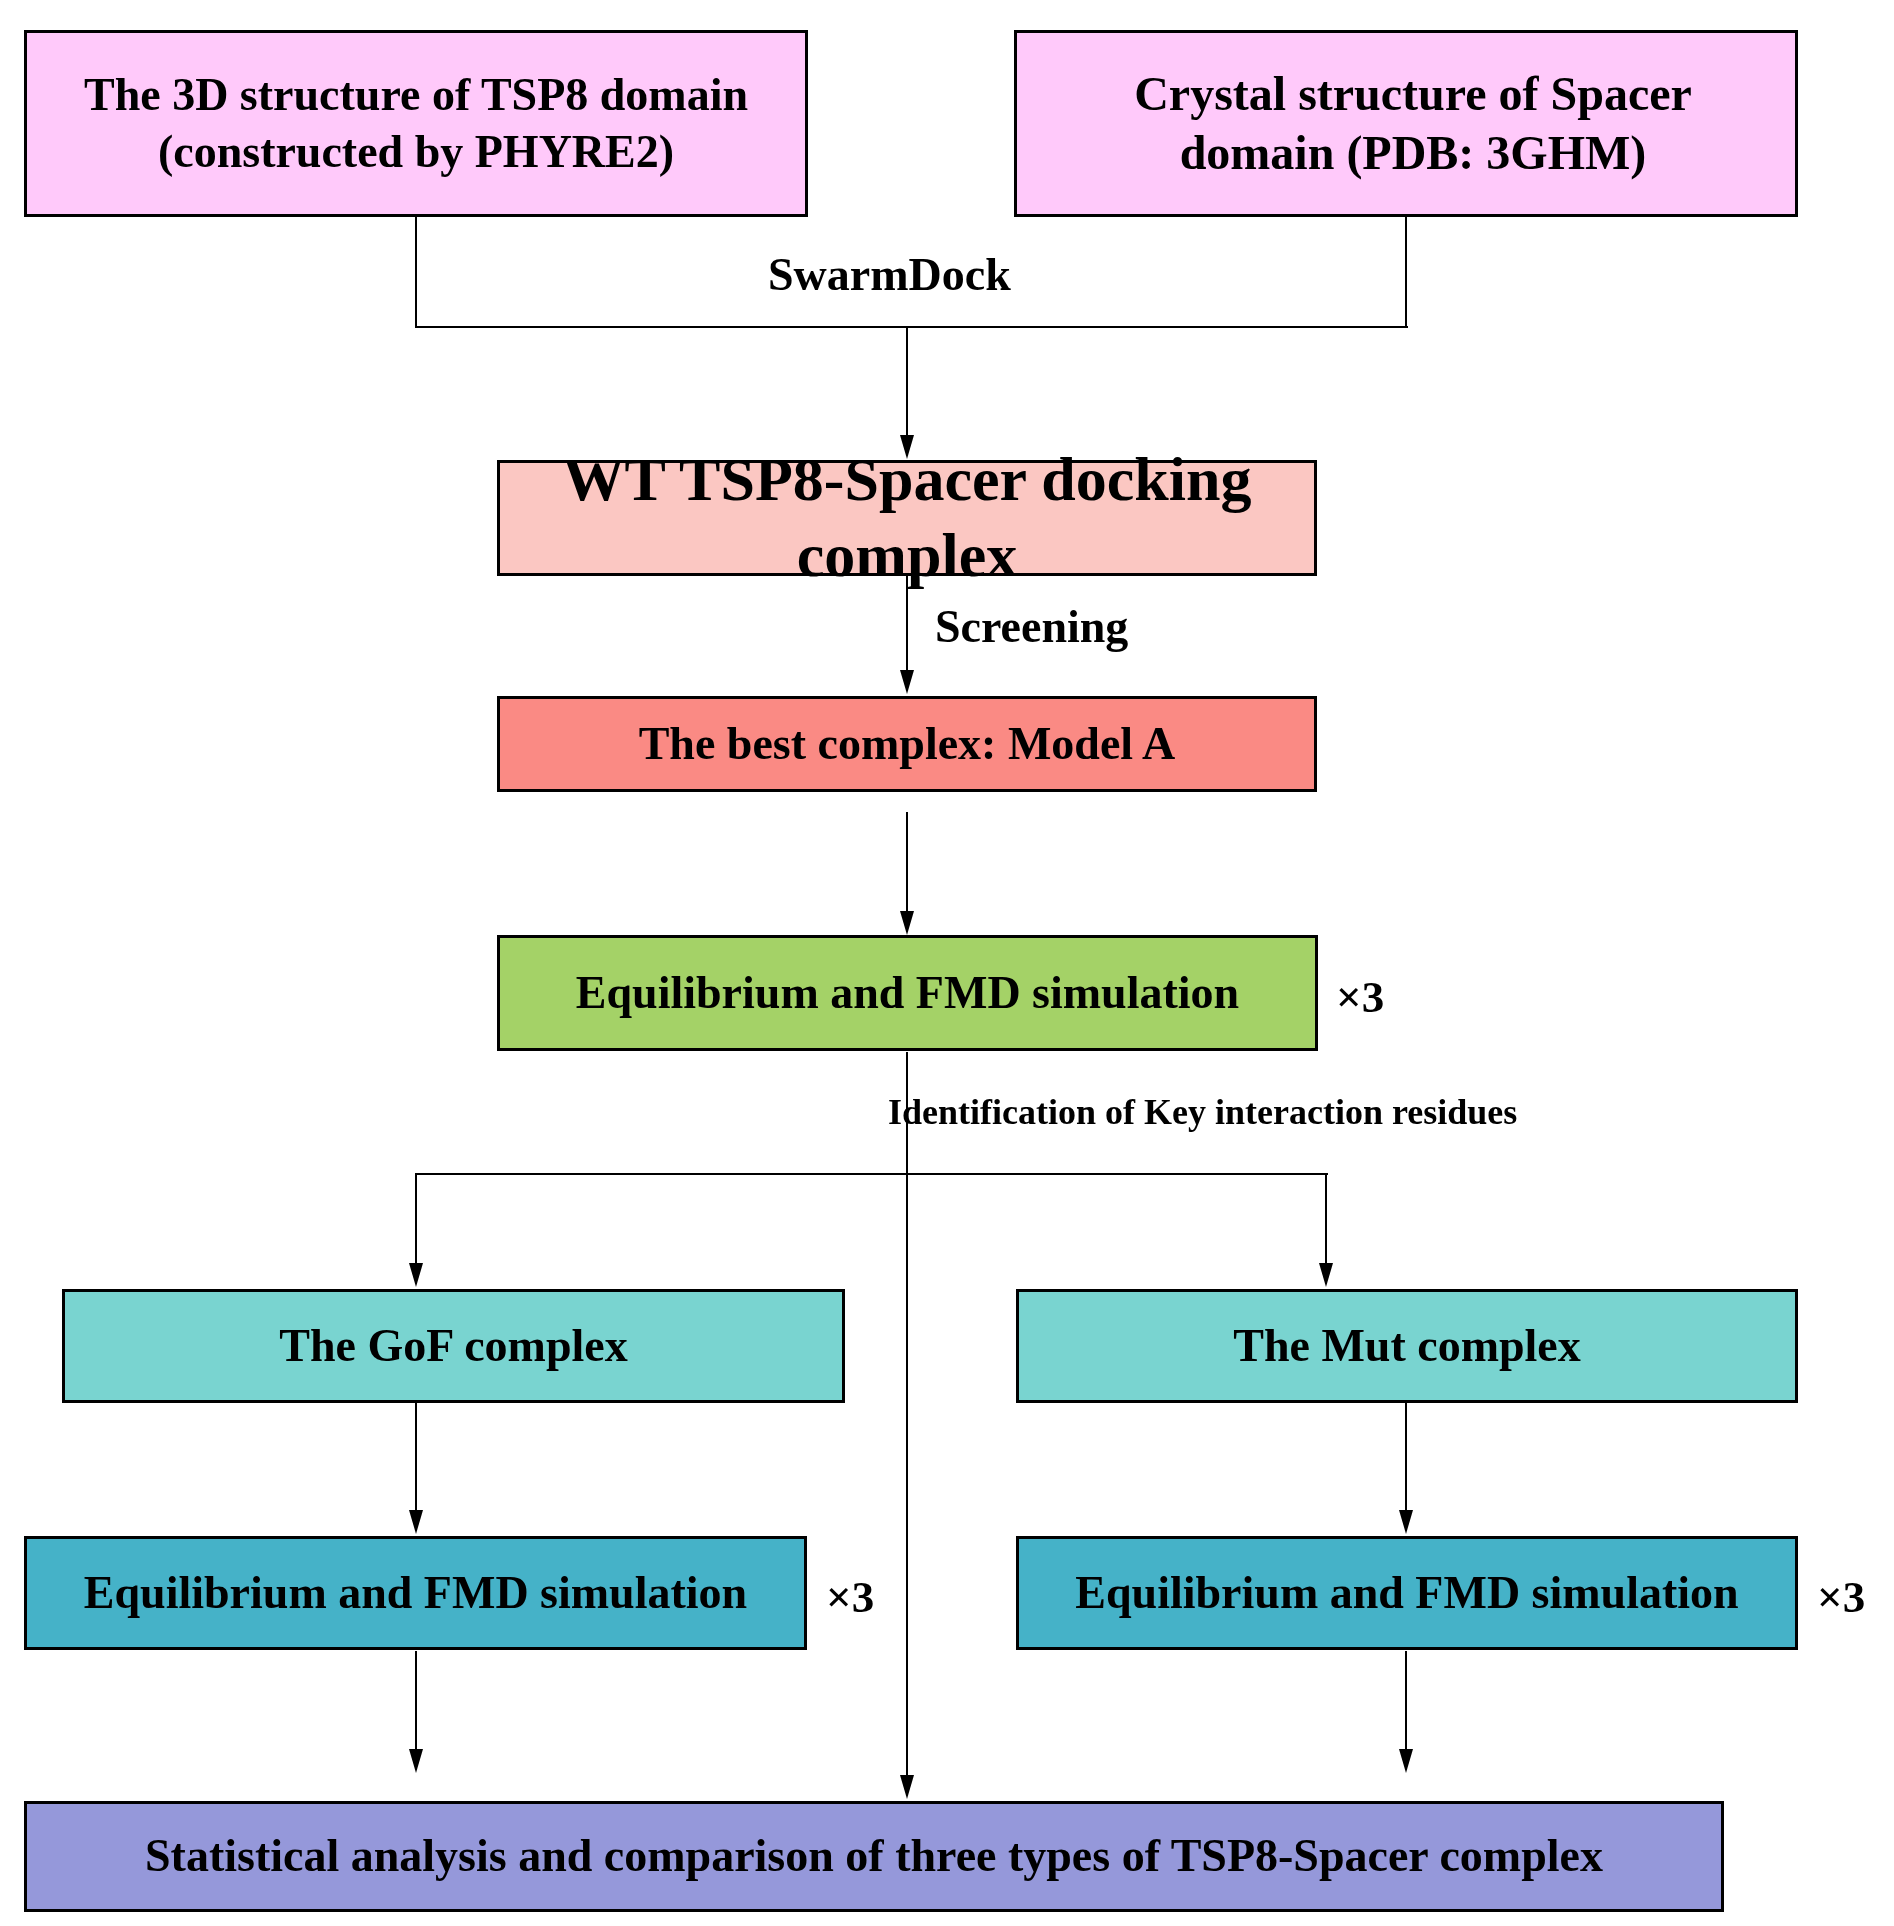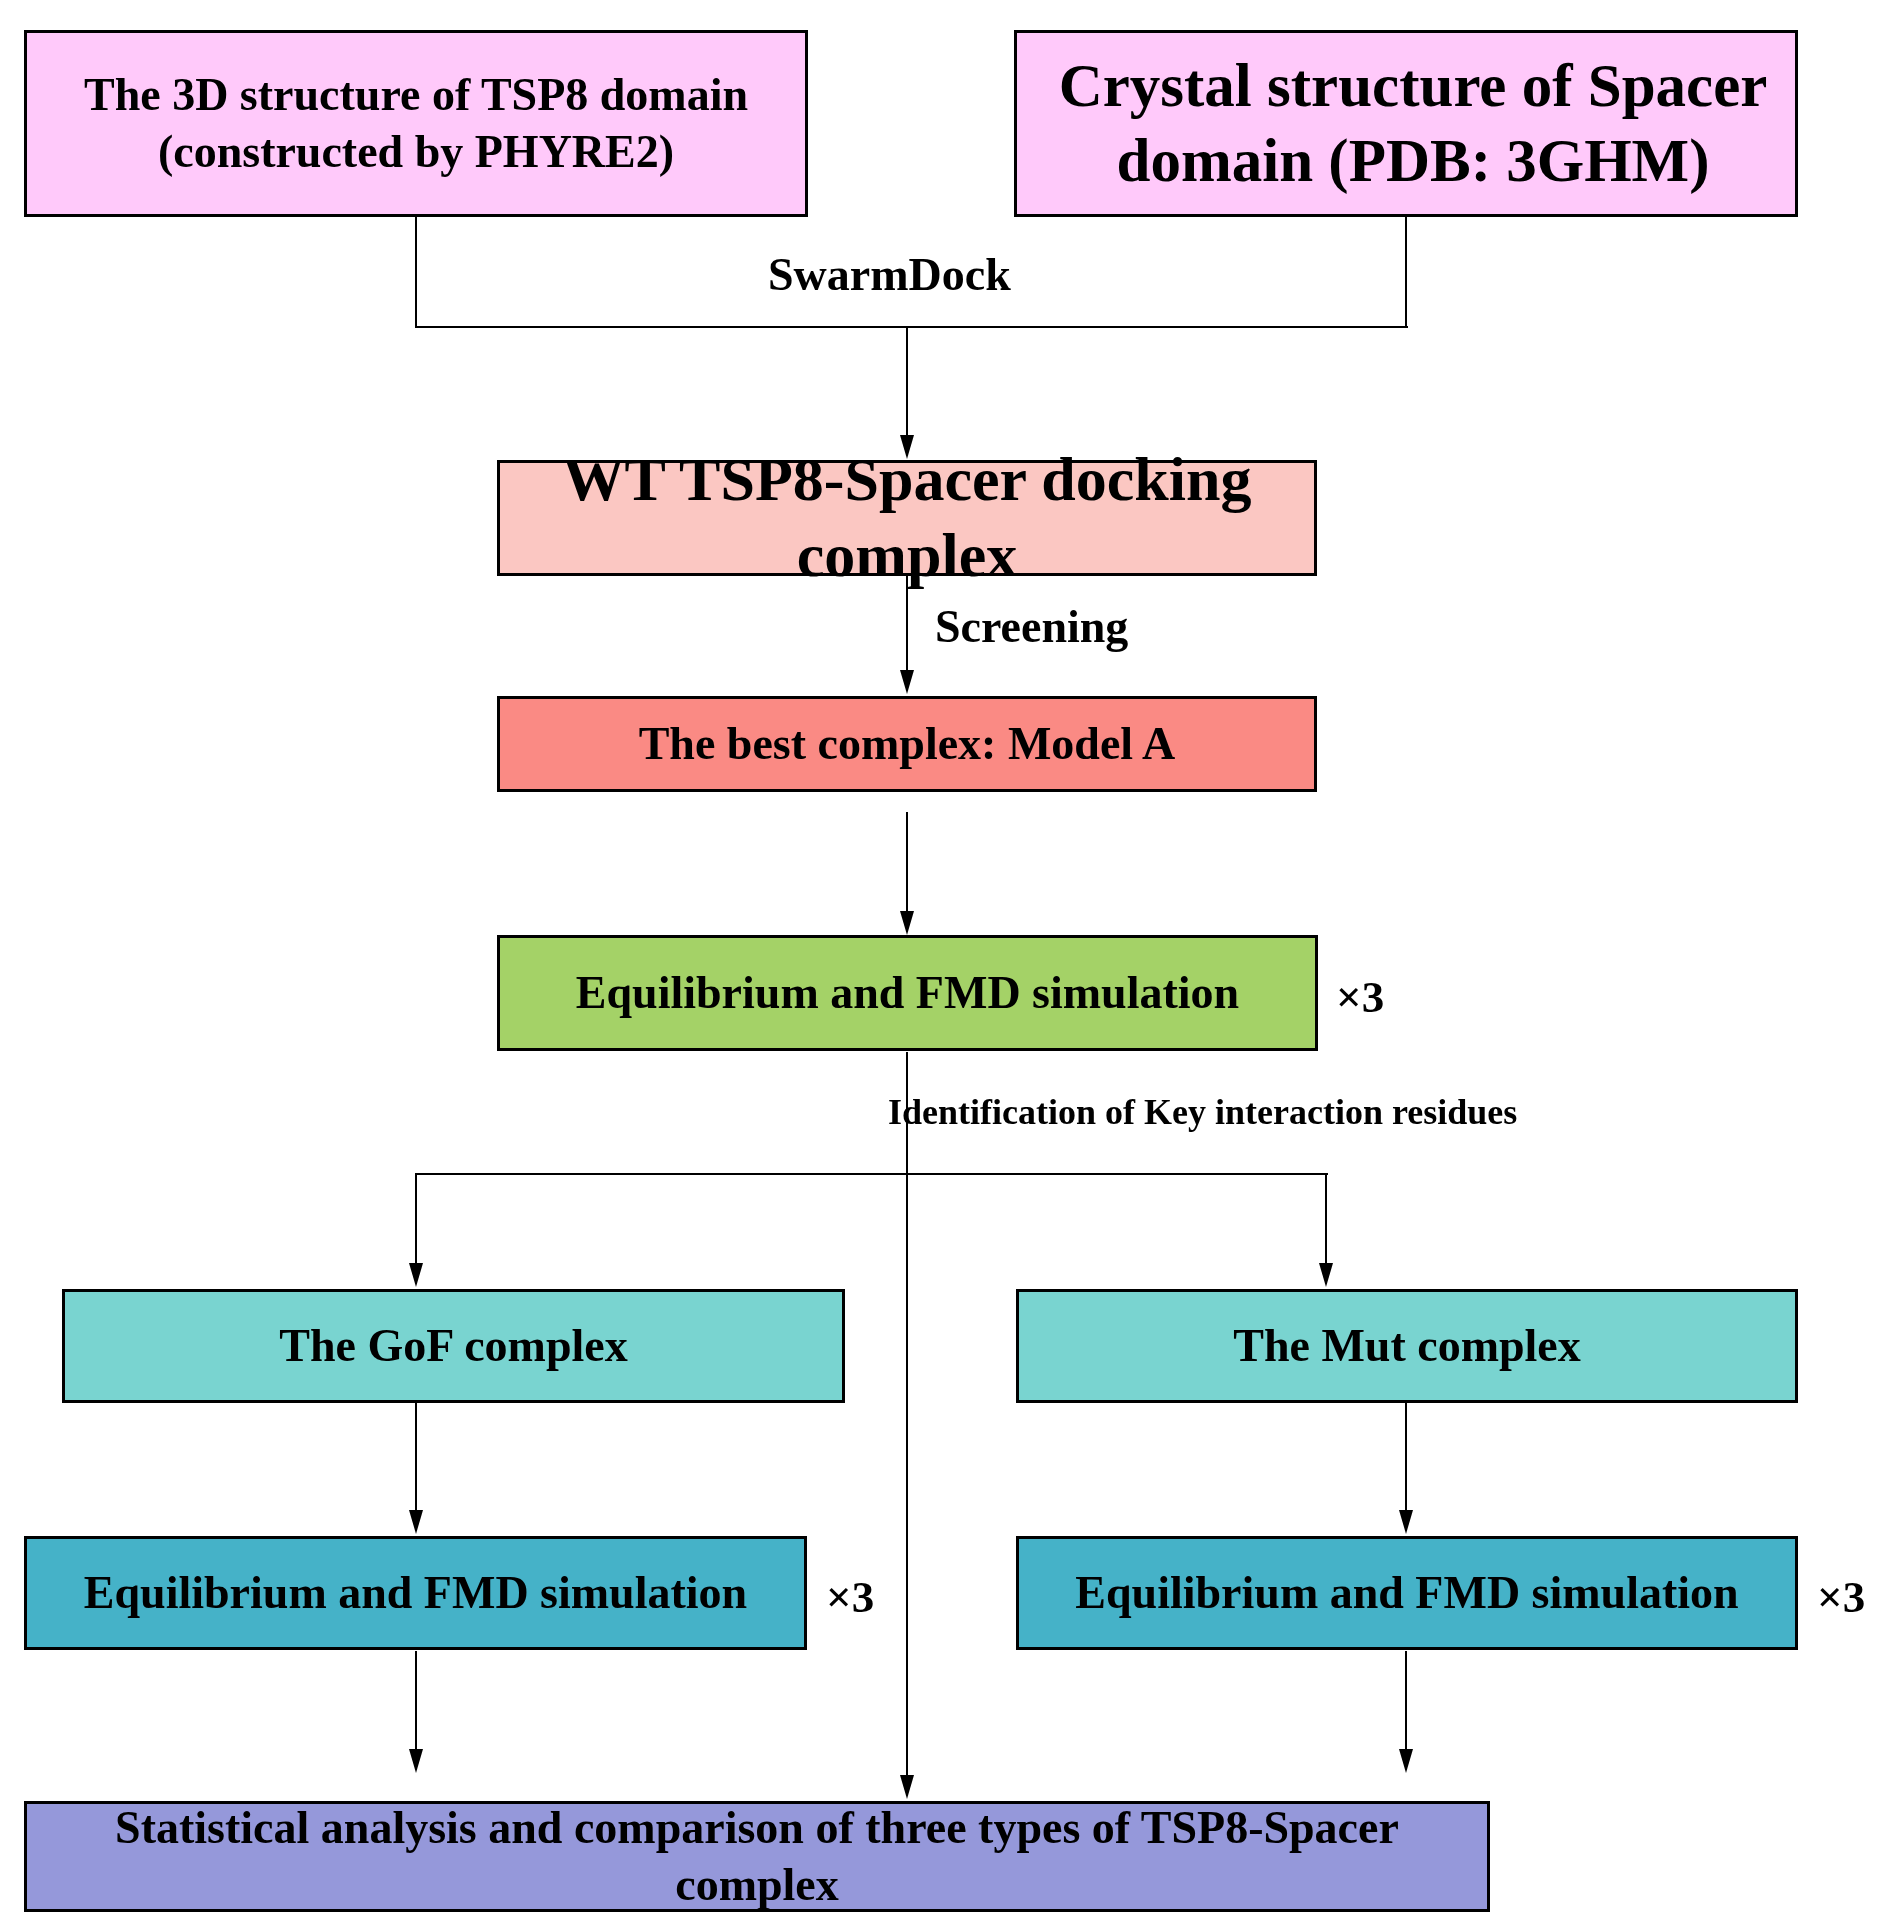--- a/index.html
+++ b/index.html
@@ -77,21 +77,21 @@
 
 <div id="canvas">
 
   <div class="node c-magenta" style="left:24px; top:30px; width:784px; height:187px; font-size:46px;">
     <span class="txt">
       <span>The 3D structure of TSP8 domain</span><br>
       <span>(constructed by PHYRE2)</span>
     </span>
   </div>
 
-  <div class="node c-magenta" style="left:1014px; top:30px; width:784px; height:187px; font-size:61px;padding-left:24px;">
+  <div class="node c-magenta" style="left:1014px; top:30px; width:784px; height:187px; font-size:48px;padding-left:24px;">
     <span class="txt">
       <span>Crystal structure of Spacer</span><br>
       <span>domain (PDB: 3GHM)</span>
     </span>
   </div>
 
   <div class="vline" style="left:415px; top:217px; height:111px;"></div>
   <div class="vline" style="left:1405px; top:217px; height:111px;"></div>
   <div class="hline" style="left:415px; top:326px; width:993px;"></div>
   <div class="vline" style="left:906px; top:326px; height:111px;"></div>
@@ -157,18 +157,18 @@
     <span class="txt">Equilibrium and FMD simulation</span>
   </div>
   <div class="lbl" style="left:1817px; top:1571px; font-size:45px;">×3</div>
 
   <div class="vline" style="left:415px; top:1651px; height:100px;"></div>
   <div class="arrow" style="left:409px; top:1749px;"></div>
 
   <div class="vline" style="left:1405px; top:1651px; height:100px;"></div>
   <div class="arrow" style="left:1399px; top:1749px;"></div>
 
-  <div class="node c-purple" style="left:24px; top:1801px; width:1466px; height:111px; font-size:46px;">
+  <div class="node c-purple" style="left:24px; top:1801px; width:1700px; height:111px; font-size:46px;">
     <span class="txt">Statistical analysis and comparison of three types of TSP8-Spacer complex</span>
   </div>
 
 </div>
 
 
 </body></html>

